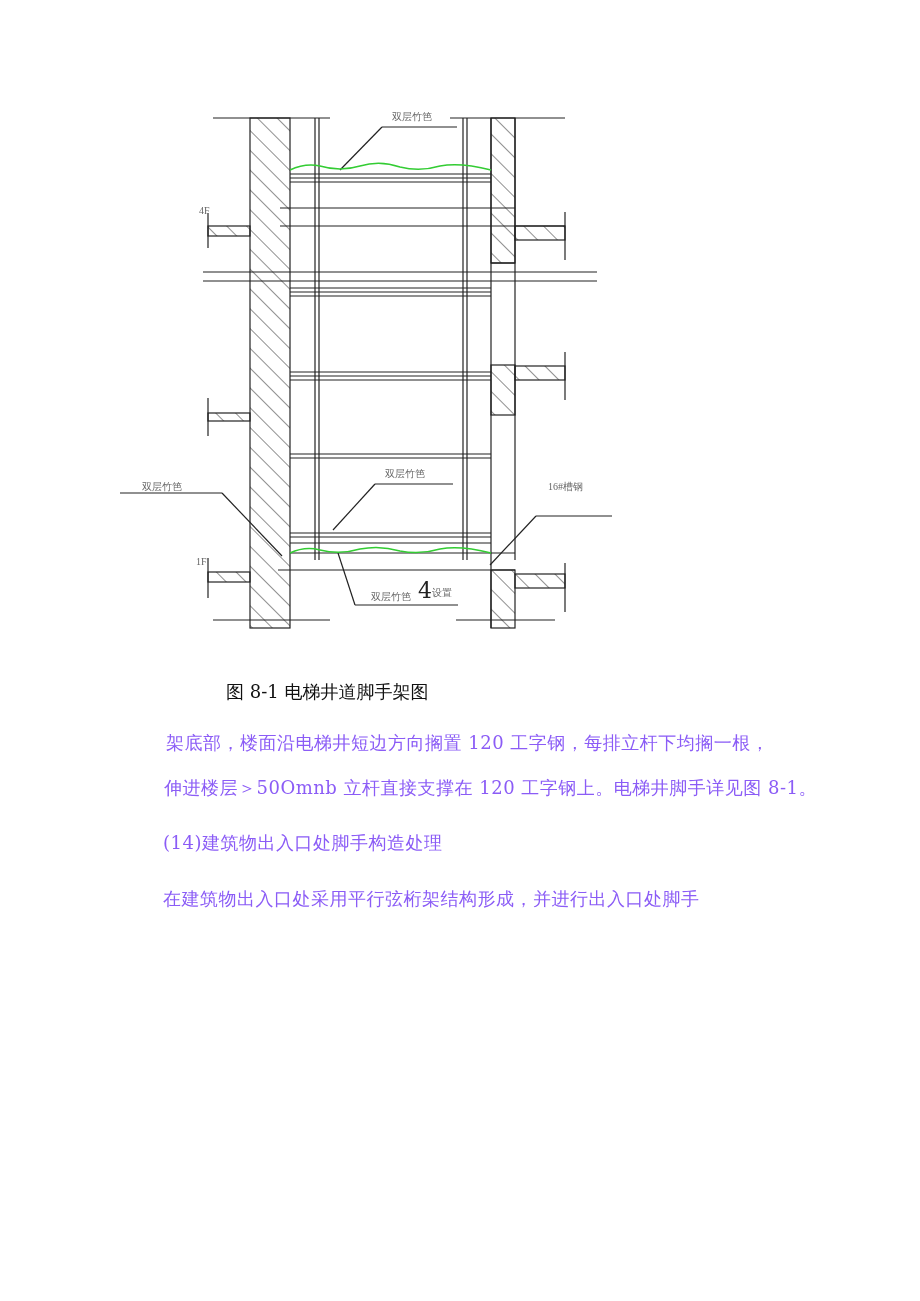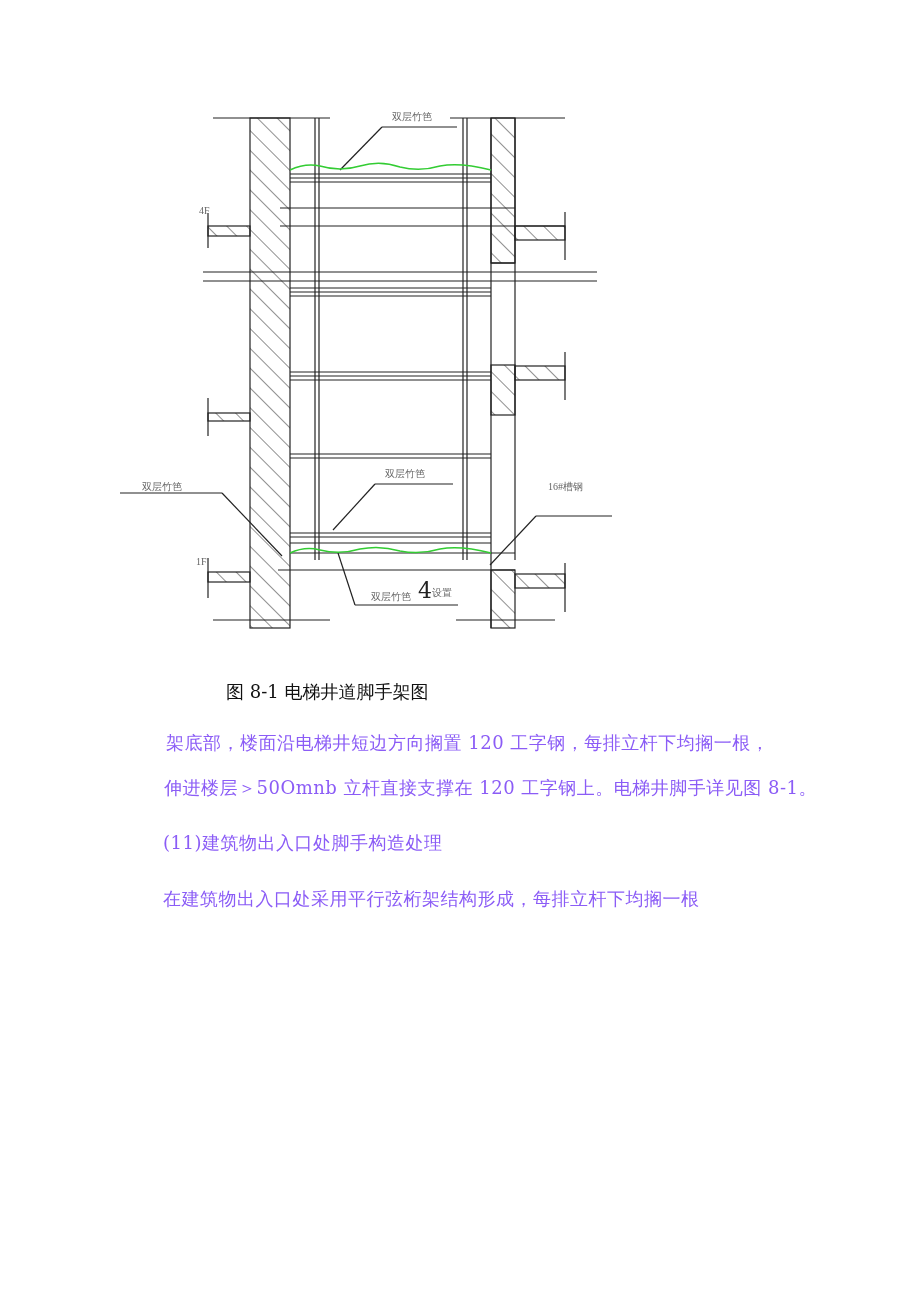--- a/index.html
+++ b/index.html
@@ -109,14 +109,14 @@
   <span class="lbl" style="left:196px;top:556px;">1F</span>
   <span class="lbl" style="left:371px;top:590px;">双层竹笆</span>
   <span class="lbl" style="left:418px;top:578px;font-size:22px;color:#222;font-family:'DejaVu Serif',serif;">4</span>
   <span class="lbl" style="left:432px;top:586px;">设置</span>
 </div>
 
 <div class="caption">图 8-1 电梯井道脚手架图</div>
 
 <div class="para" style="left:166px;top:731px;">架底部，楼面沿电梯井短边方向搁置 120 工字钢，每排立杆下均搁一根，</div>
 <div class="para" style="left:120px;top:776px;margin-left:44px;">伸进楼层＞50Omnb 立杆直接支撑在 120 工字钢上。电梯井脚手详见图 8-1。</div>
-<div class="para" style="left:163px;top:831px;">(11)建筑物出入口处脚手构造处理</div>
-<div class="para" style="left:163px;top:887px;">在建筑物出入口处采用平行弦桁架结构形成，每排立杆下均搁一根</div>
+<div class="para" style="left:163px;top:831px;">(14)建筑物出入口处脚手构造处理</div>
+<div class="para" style="left:163px;top:887px;">在建筑物出入口处采用平行弦桁架结构形成，并进行出入口处脚手</div>
 
 </body></html>

